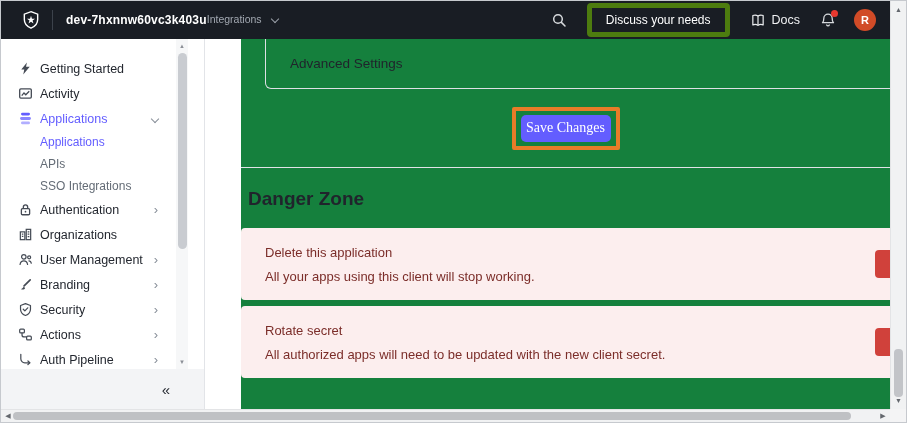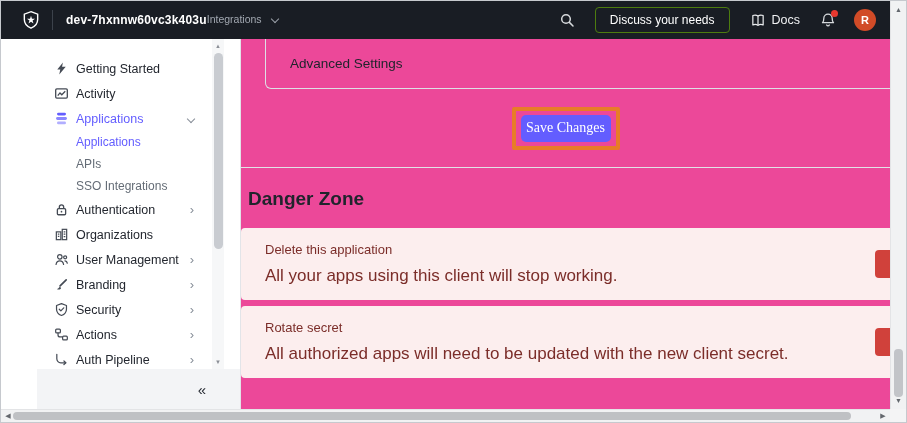--- a/index.html
+++ b/index.html
@@ -34,32 +34,32 @@
   .topbar-divider { width:1px; height:20px; background:#3c424b; margin:0 13px 0 11px; }
   .tenant { display:flex; flex-direction:row; line-height:1.25; cursor:pointer; }
   .tenant-name { font-size:12px; font-weight:700; letter-spacing:.2px; }
   .tenant-env { font-size:10.5px; color:#a2a8b1; }
   .chev-down { width:6px; height:6px; border-right:1.5px solid currentColor;
     border-bottom:1.5px solid currentColor; transform:rotate(45deg); display:inline-block; }
   .tenant-chev { color:#9aa0a9; margin-left:10px; margin-top:-2px; }
   .topbar-spacer { flex:1; }
   .top-icon { display:flex; align-items:center; color:#e8eaec; }
   .search-wrap { margin-right:20px; cursor:pointer; }
-  .discuss-btn { background:transparent; border:1px solid #4d7c0f; border-radius:4px;
+  .discuss-btn { background:transparent; border:5px solid #4d7c0f; border-radius:4px;
     color:#fff; font-size:12px; padding:5px 14px; font-family:inherit; cursor:pointer; }
   .docs-wrap { display:flex; align-items:center; gap:6px; margin:0 20px; cursor:pointer; }
   .docs-label { font-size:12.5px; color:#f0f1f3; }
   .bell-wrap { position:relative; margin-right:18px; cursor:pointer; }
   .bell-dot { position:absolute; top:-2px; right:-2px; width:7px; height:7px;
     border-radius:50%; background:#e8382f; }
   .avatar { width:22px; height:22px; border-radius:50%; background:#d14b27; color:#fff;
     font-size:11px; font-weight:700; display:flex; align-items:center; justify-content:center;
     margin-right:14px; cursor:pointer; }
   
-  .body { position:absolute; top:38px; left:0; right:0; bottom:0; display:flex;padding-left:36px; }
+  .body { position:absolute; top:38px; left:0; right:0; bottom:0; display:flex; }
   .sidebar { width:204px; position:relative; background:#fff; border-right:1px solid #e2e4e8; flex:none; }
   .nav { position:absolute; top:0; left:0; right:0; bottom:40px; padding-top:17px; overflow:hidden; }
   .nav-item { height:25px; display:flex; align-items:center; padding:0 46px 0 16px;
     font-size:12.5px; color:#23272f; cursor:pointer; }
   .nav-item .nico { width:16px; height:16px; margin-right:7px; color:#454b55;
     display:flex; align-items:center; justify-content:center; flex:none; }
   .nav-item.sub { height:22px; padding-left:39px; color:#646c76; font-size:12px; }
   .nav-item.active { color:#635dff; }
   .nav-item.active .nico { color:#635dff; }
   .nav-chev { margin-left:auto; color:#878e98; font-size:13px; line-height:1; }
@@ -69,38 +69,38 @@
     display:flex; align-items:center; justify-content:center; font-size:6px; color:#8b8f96; }
   .nav-scrollbar .sb-arrow.up { top:1px; } .nav-scrollbar .sb-arrow.down { bottom:1px; }
   .nav-thumb { position:absolute; left:1.5px; width:9px; top:14px; height:196px;
     background:#c9ccd1; border-radius:5px; }
   .sidebar-footer { position:absolute; left:0; right:0; bottom:0; height:40px;
     background:#f3f4f6; display:flex; align-items:center; justify-content:flex-end;
     padding-right:34px; }
   .collapse-btn { font-size:15px; color:#272b33; cursor:pointer; background:none; border:none;
     font-family:inherit; }
   
-  .content { flex:1; position:relative; background:#ec4899; overflow:hidden; }
+  .content { flex:1; position:relative; background:#15803d; overflow:hidden;margin-left:36px; }
   .settings-section { border-bottom:1px solid #e1e3e7; }
   .adv-card { margin-left:24px; width:660px; height:50px; border:1px solid #dee0e5;
     border-top:none; border-radius:0 0 6px 6px; display:flex; align-items:center;
     justify-content:space-between; padding:0 24px; }
   .adv-title { font-size:13.5px; font-weight:500; color:#20242c; }
   .adv-chev { color:#33383f; margin-top:-3px; cursor:pointer; }
   .save-row { height:78px; display:flex; align-items:center; justify-content:center; }
   .highlight-box { border:4px solid #e87c28; padding:4px 5px; border-radius:2px; }
   .save-btn { background:#635dff; color:#fff; border:none; border-radius:5px;
     font-size:14px; font-family:Liberation Serif, serif; width:90px; height:27px; cursor:pointer; }
   .danger-section { padding-top:20px; }
   .danger-heading { font-size:19px; font-weight:700; color:#20242c; margin:0 0 18px 7px; }
   .danger-panel { width:724px; min-height:72px; background:#fceeee; border-radius:4px;
     display:flex; align-items:center; padding:14px 24px; margin-bottom:6px; }
   .panel-text { flex:1; min-width:0; }
   .panel-title { font-size:13px; font-weight:500; color:#7b2d29; margin-bottom:9px; }
-  .panel-desc { font-size:17px; color:#7b2d29; }
+  .panel-desc { font-size:13px; color:#7b2d29; }
   .panel-btn { background:#d0413b; color:#fff; border:none; border-radius:4px;
     font-size:12.5px; font-family:inherit; min-width:66px; height:28px; cursor:pointer; flex:none; }
   svg { display:block; }
 </style>
 </head>
 <body>
 
 <div class="app">
   <div class="viewport">
 

